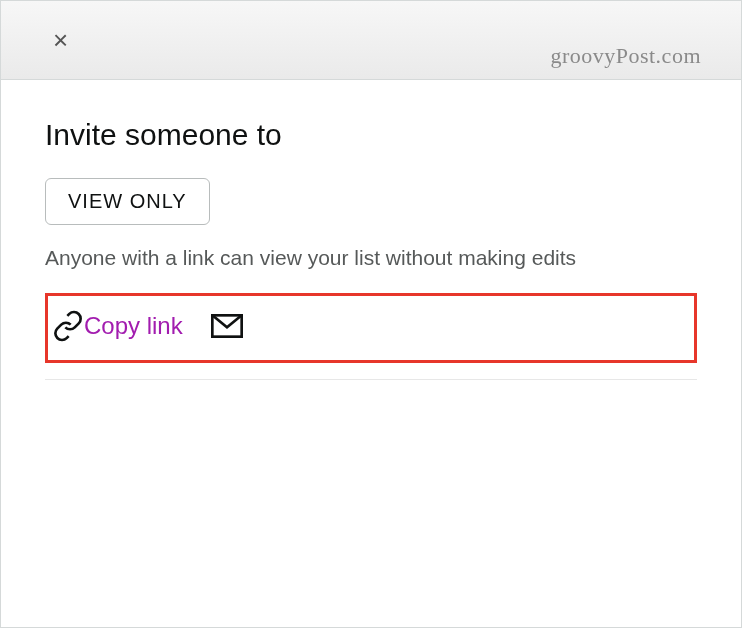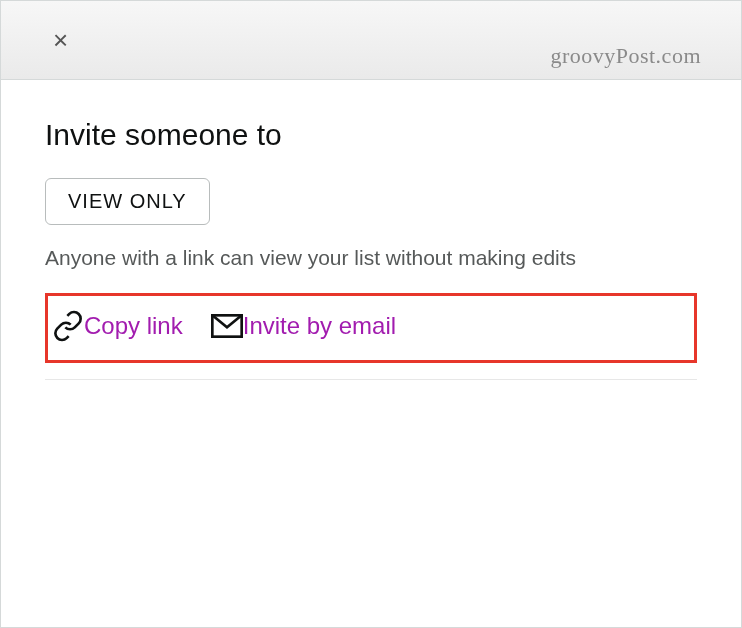--- a/index.html
+++ b/index.html
@@ -137,19 +137,18 @@
       </span>
       <span>Copy link</span>
     </a>
     <a class="action-link">
       <span class="icon">
         <svg width="32" height="24" viewBox="0 0 24 18" fill="none" stroke="currentColor" stroke-width="2">
           <rect x="1" y="1" width="22" height="16"></rect>
           <path d="M1 1l11 9 11-9"></path>
         </svg>
       </span>
-      <span>Invite by email</span>
     </a>
   </div>
 
   <hr class="divider">
 
 </div>
 
 </body></html>

